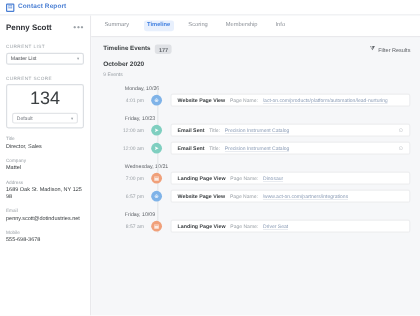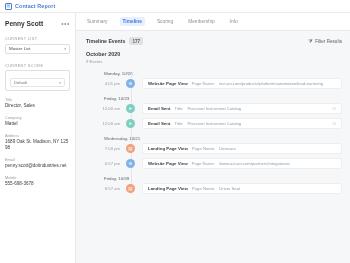--- a/index.html
+++ b/index.html
@@ -158,20 +158,21 @@
       </div>
 
       <div class="field-label">CURRENT LIST</div>
       <div class="select-box">
         <span>Master List</span>
         <span class="caret">▾</span>
       </div>
 
       <div class="field-label">CURRENT SCORE</div>
       <div class="score-card">
+        <div class="score-value">134</div>
         <div class="score-select">
           <span>Default</span>
           <span class="caret">▾</span>
         </div>
       </div>
 
       <div id="details">
           <div class="detail-label">Title</div>
           <div class="detail-value">Director, Sales</div>
           <div class="detail-label">Company</div>

